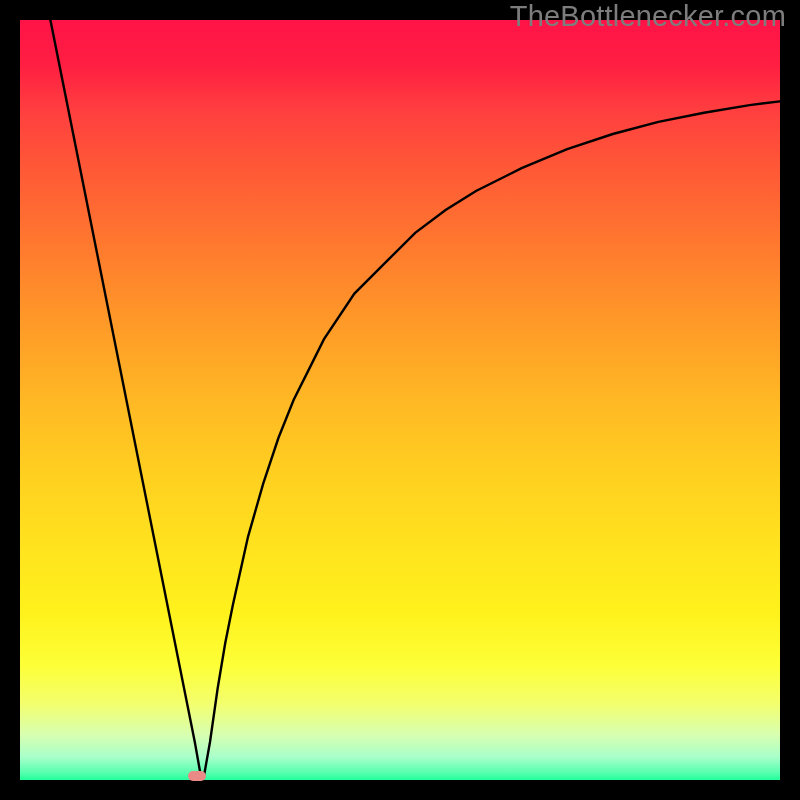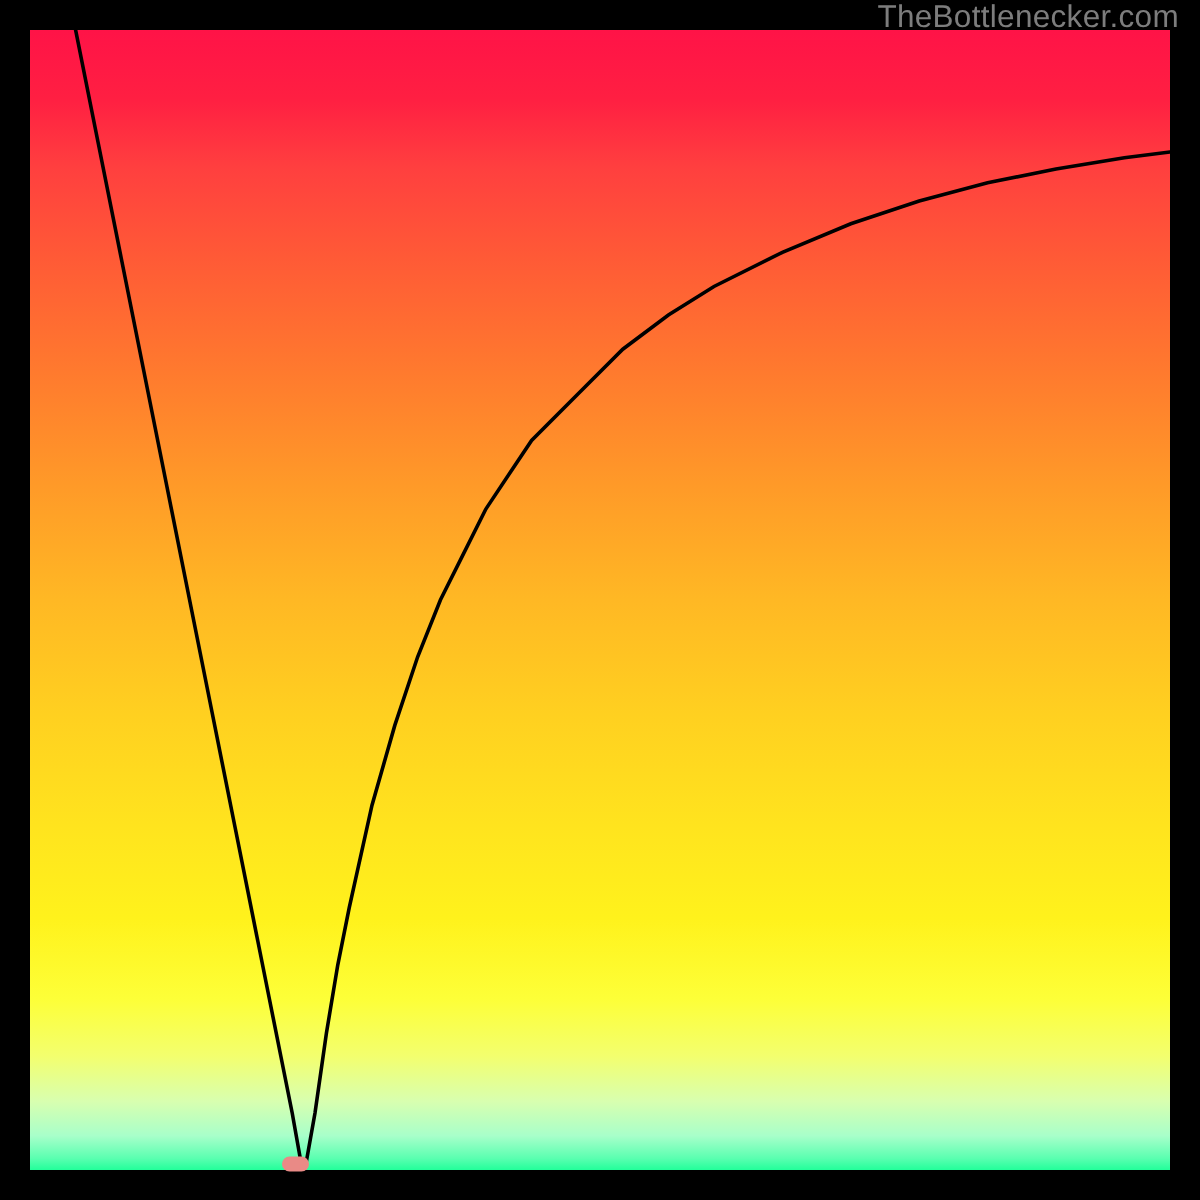--- a/index.html
+++ b/index.html
@@ -57,21 +57,21 @@
     height: 10px;
     background: #e98a86;
     border-radius: 5px;
     transform: translate(-50%, -50%);
   }
   .attribution {
     position: absolute;
     top: 0px;
     right: 14px;
     color: #7d7d7d;
-    font-size: 21px;
+    font-size: 29px;
     font-weight: 500;
     letter-spacing: 0.2px;
   }
 </style>
 </head>
 <body>
 
 <div class="frame">
   <div class="plot-area"></div>
 

